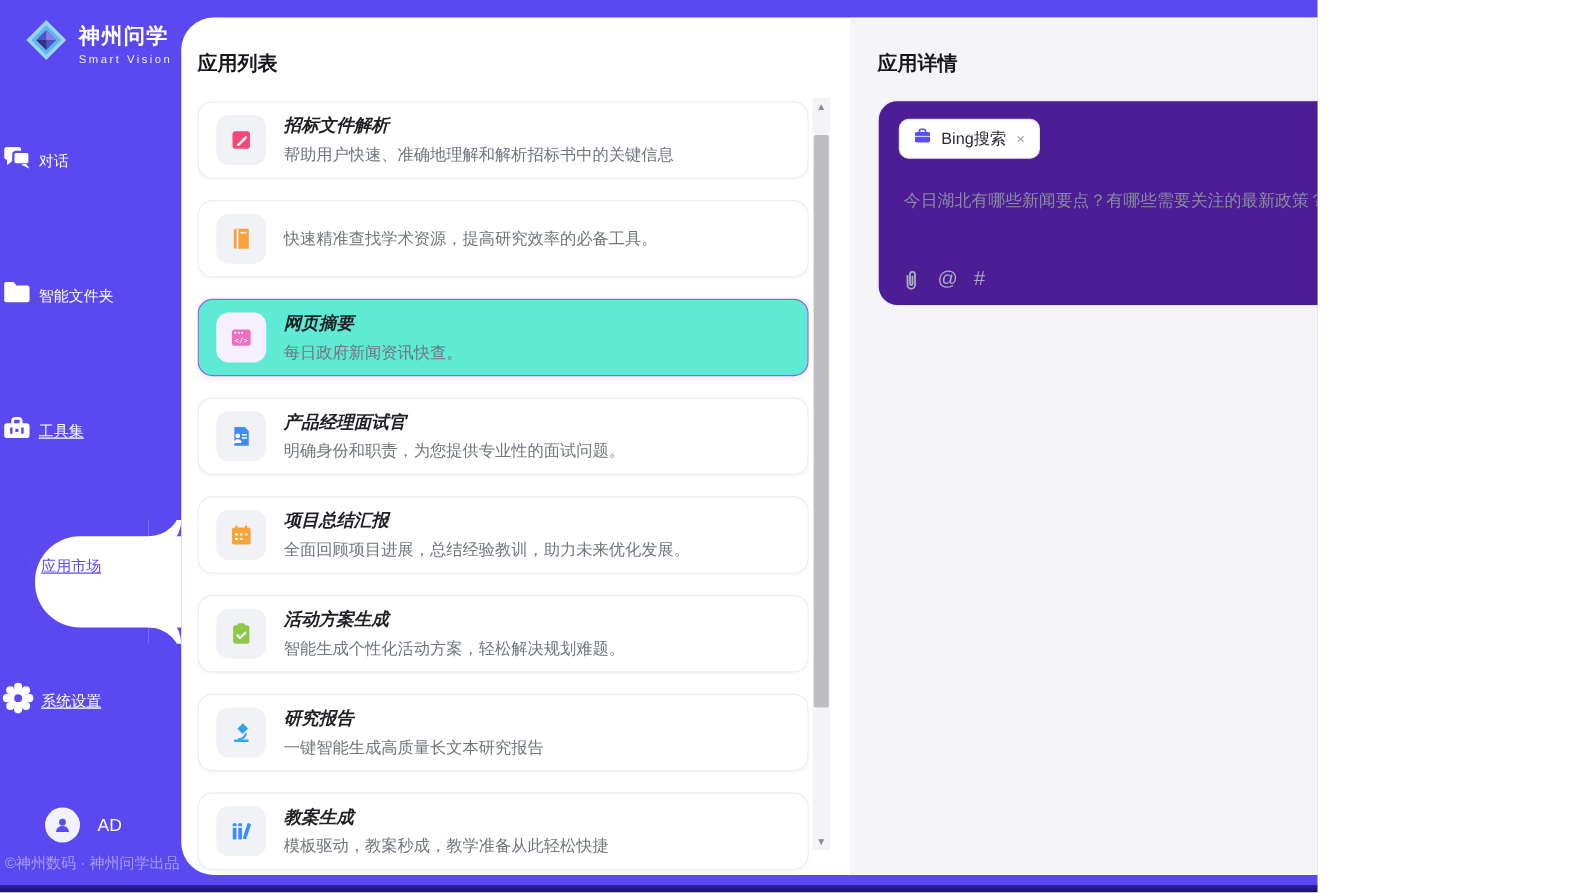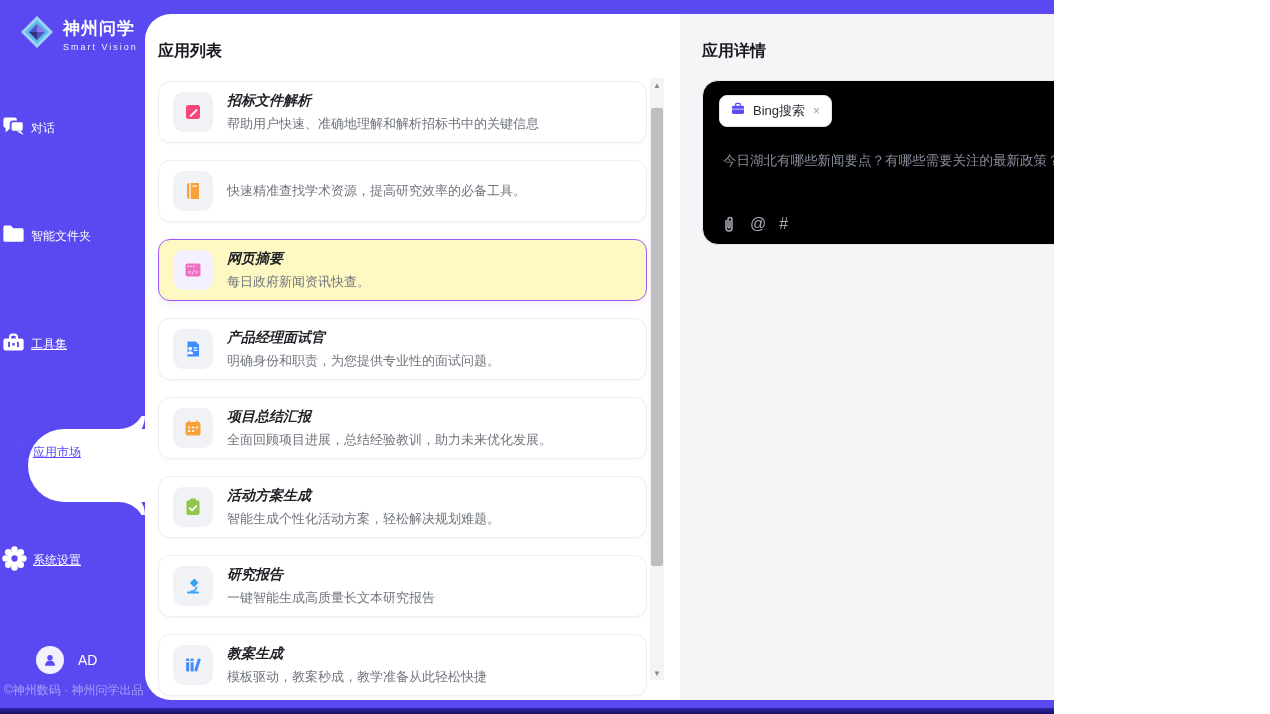--- a/index.html
+++ b/index.html
@@ -24,36 +24,36 @@
   .copyright { position:absolute; left:4px; top:682px; font-size:12px; color:rgba(255,255,255,.45); white-space:nowrap; }
 
   
   .content { position:absolute; left:145px; top:14px; width:1103px; height:686px; background:#fff; border-radius:26px; overflow:hidden; }
   .panel-title { font-size:16px; font-weight:bold; color:#17181D; }
 
   
   .list-title { position:absolute; left:13px; top:27px;text-align:center; }
   .card-viewport { position:absolute; left:13px; top:61px; width:489px; height:625px; overflow:hidden; padding-top:6px; }
   .app-card { position:relative; width:489px; height:62px; margin-bottom:17px; background:#fff; border:1px solid #EDEEF2; border-radius:12px; display:flex; align-items:center; padding:0 14px; gap:14px; cursor:pointer; box-shadow:0 1px 3px rgba(30,30,60,.04); }
-  .app-card.selected { background:#fef9c3; border:1px solid #9C5BF5; box-shadow:0 2px 8px rgba(120,70,240,.12); }
+  .app-card.selected { background:#5eead4; border:1px solid #9C5BF5; box-shadow:0 2px 8px rgba(120,70,240,.12); }
   .app-icon { width:40px; height:40px; border-radius:10px; background:#F1F2F6; display:flex; align-items:center; justify-content:center; flex:none; color:var(--c,#888); }
   .app-card.selected .app-icon { background:#F5F0FD; }
   .app-name { font-size:14px; font-weight:bold; color:#1F2126; margin-bottom:5px;font-style:italic; }
   .app-desc { font-size:13px; color:#70757E; white-space:nowrap; }
 
   
   .scrollbar { position:absolute; left:505px; top:64px; width:14px; height:602px; background:#F4F4F6; }
   .sb-arrow { position:absolute; left:0; width:14px; height:14px; display:flex; align-items:center; justify-content:center; font-size:8px; color:#8A8A90; cursor:pointer; }
   .sb-up { top:0; } .sb-down { bottom:0; }
   .sb-thumb { position:absolute; left:1px; top:30px; width:12px; height:458px; background:#BDBDC2; border-radius:2px; cursor:pointer; }
 
   
   .detail-panel { position:absolute; left:535px; top:0; width:568px; height:686px; background:#F5F5F8; }
   .detail-title { position:absolute; left:22px; top:27px; }
-  .detail-card { position:absolute; left:22px; top:66px; width:520px; height:165px; background:#000000; border:1px solid #E8E8EE; border-radius:16px; }
+  .detail-card { position:absolute; left:22px; top:66px; width:520px; height:165px; background:#4c1d95; border:1px solid #E8E8EE; border-radius:16px; }
   .tool-tag { position:absolute; left:16px; top:14px; height:32px; display:inline-flex; align-items:center; gap:7px; padding:0 10px; border:1px solid #E4E4EA; border-radius:8px; background:#fff; cursor:default; }
   .tool-tag .tag-label { font-size:13px; color:#2A2C33; }
   .tool-tag .tag-close { font-size:12px; color:#9AA0AB; cursor:pointer; padding:0 1px; }
   .prompt-text { position:absolute; left:20px; top:70px; width:480px; font-size:13.5px; color:#878D9C; line-height:1.5; }
   .input-toolbar { position:absolute; left:18px; top:134px; display:flex; align-items:center; gap:13px; color:#A7ACB8; }
   .tb-icon { font-size:16px; cursor:pointer; display:flex; align-items:center; }
   .run-btn { position:absolute; left:492px; top:257px; width:48px; height:30px; background:#5eead4; color:#7B55F2; font-size:14px; border:none; border-radius:8px; cursor:pointer; font-family:inherit; }
 
   .bottom-edge { position:absolute; left:0; right:0; bottom:0; height:6px; background:linear-gradient(180deg,#2E24A6,#171066); }
 </style>

